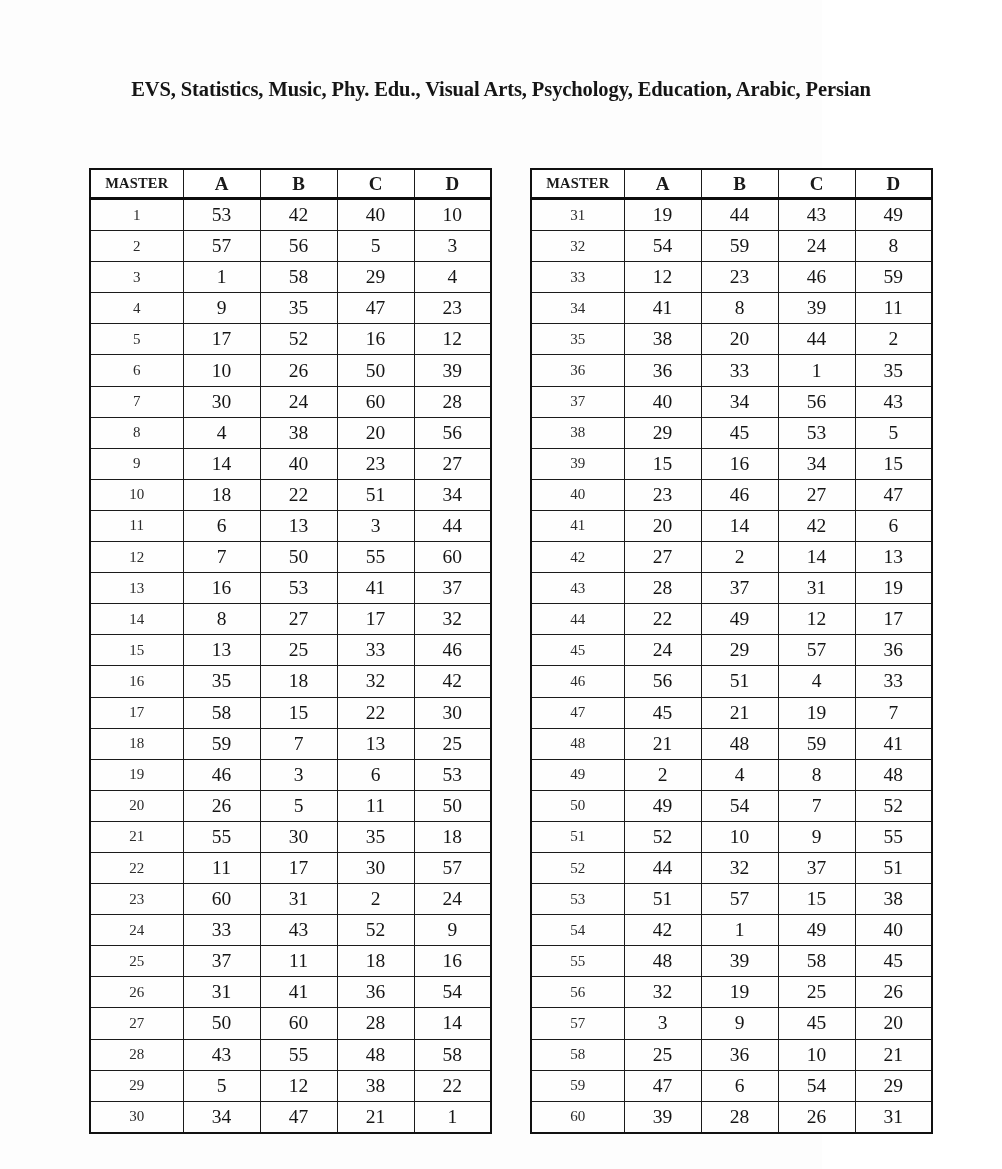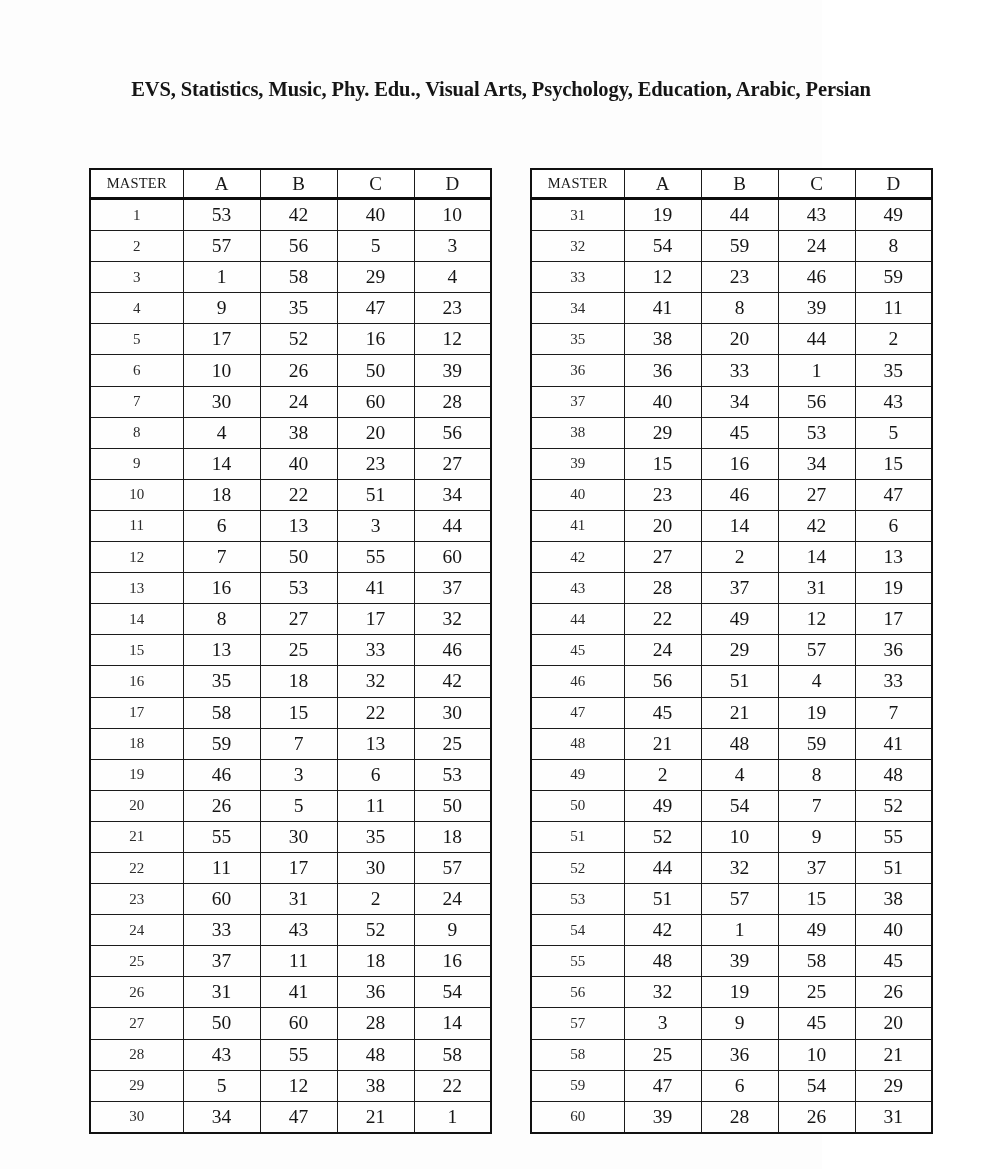--- a/index.html
+++ b/index.html
@@ -60,21 +60,21 @@
   .answer-table td {
     border: 1.6px solid #1b1b1b;
     text-align: center;
     vertical-align: middle;
     padding: 0;
     background: #fefefe;
   }
   .answer-table thead th {
     height: 27px;
     border-bottom: 3px solid #0d0d0d;
-    font-weight: normal;
+    font-weight: bold;
     background: #ffffff;
   }
   .answer-table thead th.master-head {
     font-size: 14.5px;
     letter-spacing: 0.2px;
     font-family: "Liberation Serif", "DejaVu Serif", serif;
   }
   .answer-table thead th.opt-head {
     font-size: 19px;
   }

